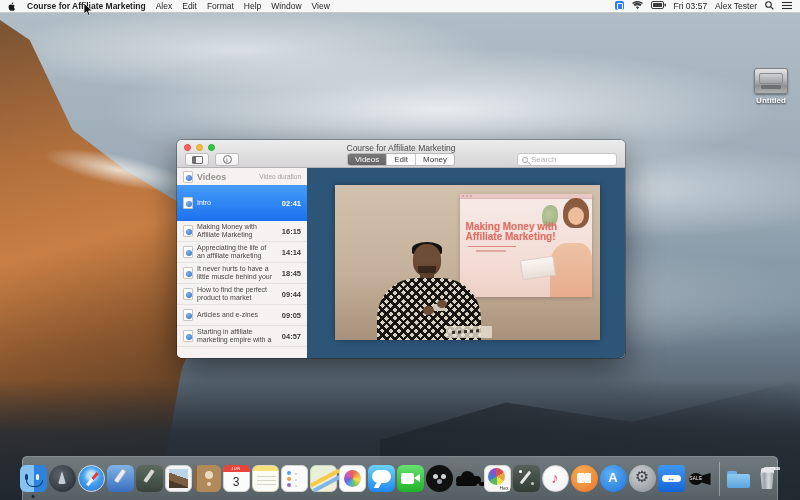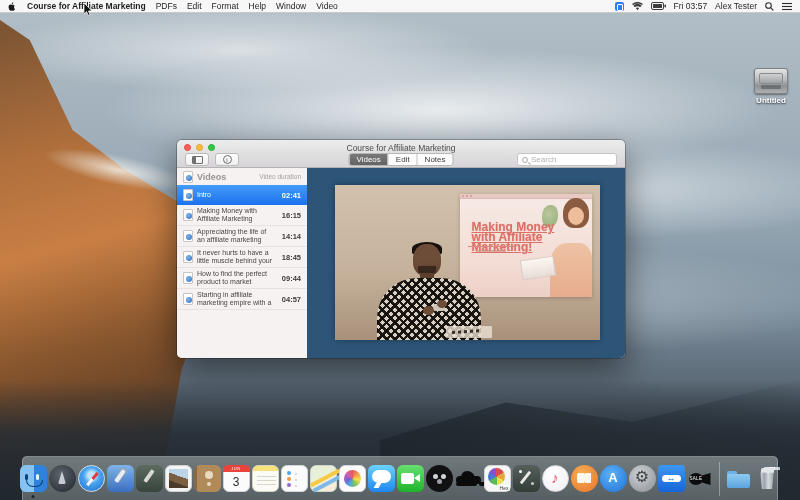--- a/index.html
+++ b/index.html
@@ -26,21 +26,21 @@
       background:linear-gradient(200deg, rgba(42,52,60,0) 10%, rgba(34,42,49,.8) 60%, #1d242b 100%);
       clip-path:polygon(0 60%, 30% 35%, 60% 48%, 100% 20%, 100% 100%, 0 100%); }
 
   
   .menubar { position:absolute; left:0; top:0; width:800px; height:13px; background:#f7f7f7;
       border-bottom:1px solid #c9c9c9; display:flex; align-items:center; font-size:8.5px; color:#1f1f1f; z-index:50; }
   .menubar .left { display:flex; align-items:center; gap:10px; padding-left:8px; }
   .menubar .apple { width:9px; height:9px; position:relative; }
   .menubar .apple svg { display:block; }
   .menubar .appname { font-weight:bold; }
-  .menubar .right { margin-left:auto; display:flex; align-items:center; gap:8px; padding-right:8px; }
+  .menubar .right { margin-left:auto; display:flex; align-items:flex-start; gap:8px; padding-right:8px; }
   .mb-ic { display:inline-flex; align-items:center; }
   .tv-badge { width:9px; height:9px; border-radius:2px; background:#2e7df6; position:relative; }
   .tv-badge::after { content:""; position:absolute; left:2.5px; top:2px; width:4px; height:5px; border:1px solid #fff; border-radius:1px; }
   .menubar .time, .menubar .user { font-size:8.5px; }
 
   
   .cursor { position:absolute; left:84px; top:2px; z-index:90; }
 
   
   .dicon { position:absolute; width:54px; text-align:center; }
@@ -93,34 +93,34 @@
   .sb-head .hlabel { font-size:9px; font-weight:bold; color:#9b9591; }
   .sb-head .dur-head { margin-left:auto; font-size:6.5px; color:#a59f9b; }
   .vicon { width:10px; height:12px; background:#fff; border:1px solid #c9c5c2; border-radius:1px;
       position:relative; flex:none; }
   .vicon::after { content:""; position:absolute; left:1.5px; top:3px; width:6px; height:6px; border-radius:50%;
       background:radial-gradient(circle at 35% 35%, #7db4e8, #2a6cc4); }
   .row { display:flex; align-items:center; padding:0 6px; gap:4px; height:21px; flex:none;
       border-bottom:1px solid #e7e2df; }
   .row .rtitle { font-size:7px; line-height:8px; color:#4a4643; width:78px; max-height:16px; overflow:hidden; }
   .row .rdur { margin-left:auto; font-size:7.5px; font-weight:bold; color:#3d3a37; }
-  .row.selected { height:20px; background:linear-gradient(180deg,#449bf8,#1c72ee); border-bottom:none; }
+  .row.selected { height:36px; background:linear-gradient(180deg,#449bf8,#1c72ee); border-bottom:none; }
   .row.selected .rtitle, .row.selected .rdur { color:#fff; }
 
   
   .main { flex:1; background:#2d5578; position:relative; }
   .vframe { position:absolute; left:28px; top:17px; width:265px; height:155px; overflow:hidden;
       background:linear-gradient(180deg,#d2c1ac 0%,#c6b29c 55%,#a8917b 100%); box-shadow:0 0 6px rgba(0,0,0,.35); }
   
   .slide { position:absolute; left:47%; top:6%; width:50%; height:66%;
       background:linear-gradient(180deg,#f6eae6 0%,#f3dcd4 70%,#eccfc5 100%); box-shadow:0 1px 4px rgba(90,70,60,.35); }
   .slide .chrome { height:5px; background:#e8c8c2; border-bottom:1px solid #dcb7b0; display:flex; align-items:center; gap:2px; padding:0 2px; }
   .slide .chrome i { width:2px; height:2px; border-radius:50%; background:#c99; display:block; }
-  .slide .stitle { position:absolute; left:12px; top:28px; font-size:12px; line-height:10px; font-weight:bold;
-      color:#dd7066; text-shadow:0 0 1px rgba(221,112,102,.4); width:75%;text-decoration:underline; }
+  .slide .stitle { position:absolute; left:6px; top:28px; font-size:10px; line-height:10px; font-weight:bold;
+      color:#dd7066; text-shadow:0 0 1px rgba(221,112,102,.4); width:75%; }
   .slide .srule { position:absolute; left:8px; top:52px; width:48px; height:1px; background:#d98a80; }
   .slide .scap { position:absolute; left:16px; top:56px; width:30px; height:2px; background:#cf9288; opacity:.7; }
   .slide .plant { position:absolute; right:26%; top:10%; width:16px; height:22px; border-radius:50% 40% 50% 40%;
       background:radial-gradient(circle at 40% 40%, #a9c188, #7f9e62); opacity:.8; }
   .slide .whair { position:absolute; right:2%; top:4%; width:26px; height:30px; border-radius:50% 50% 40% 40%;
       background:#8a5b3e; }
   .slide .wface { position:absolute; right:6%; top:12%; width:16px; height:18px; border-radius:50%;
       background:#edbd9c; }
   .slide .wbody { position:absolute; right:0; bottom:0; width:42px; height:52%; border-radius:40% 30% 0 0;
       background:linear-gradient(180deg,#eec2a4,#e6ac8d); }
@@ -254,26 +254,26 @@
   </div>
 
   <div class="menubar">
     <div class="left">
       <span class="apple">
         <svg width="9" height="10" viewBox="0 0 9 10">
             <path d="M6.2 0.3c-.5 0-1.1.3-1.4.8-.3.4-.5 1-.4 1.5.5 0 1.1-.3 1.4-.7.3-.4.5-1 .4-1.6zM6.4 2.8c-.8 0-1.4.5-1.8.5-.4 0-1-.5-1.6-.5C2.2 2.8 1.4 3.3 1 4.2.2 5.9 1 8.3 1.8 9.3c.4.5.8 1 1.4 1 .5 0 .8-.4 1.5-.4s.9.4 1.5.4c.6 0 1-.5 1.4-1 .4-.6.6-1.1.6-1.2 0 0-1.2-.5-1.2-1.8 0-1.1.9-1.7 1-1.7-.6-.8-1.4-.8-1.6-.8z" fill="#1a1a1a" transform="scale(0.85)"></path>
           </svg>
       </span>
       <span class="appname">Course for Affiliate Marketing</span>
-      <span>PDFs</span>
+      <span>Alex</span>
       <span>Edit</span>
       <span>Format</span>
       <span>Help</span>
       <span>Window</span>
-      <span>Video</span>
+      <span>View</span>
     </div>
     <div class="right">
       <span class="mb-ic">
           <span class="tv-badge"></span>
         </span>
       <span class="mb-ic">
         <svg width="11" height="9" viewBox="0 0 11 9">
             <path d="M5.5 8.2 7.2 6.1a2.7 2.7 0 0 0-3.4 0zM5.5 4.3c1 0 2 .35 2.7 1l1.4-1.7a6.3 6.3 0 0 0-8.2 0l1.4 1.7a4.2 4.2 0 0 1 2.7-1zM5.5 1.5c1.7 0 3.3.6 4.5 1.6L11 2A8.4 8.4 0 0 0 0 2l1 1.1a6.9 6.9 0 0 1 4.5-1.6z" fill="#3c3c3c"></path>
           </svg>
       </span>
@@ -327,21 +327,21 @@
       <div class="tb-btn btn-sidebar">
         <span class="sb-glyph"></span>
       </div>
       <div class="tb-btn btn-info">
         <span class="i-glyph">i</span>
       </div>
 
       <div class="segctl">
         <div class="seg active">Videos</div>
         <div class="seg">Edit</div>
-        <div class="seg">Notes</div>
+        <div class="seg">Money</div>
       </div>
 
       <div class="searchfield">
         <span class="mag"></span>
         <input type="text" placeholder="Search" style="">
       </div>
     </div>
 
     <div class="content">
 
@@ -369,20 +369,25 @@
         </div>
         <div class="row">
           <span class="vicon"></span>
           <span class="rtitle">It never hurts to have a little muscle behind your</span>
           <span class="rdur">18:45</span>
         </div>
         <div class="row">
           <span class="vicon"></span>
           <span class="rtitle">How to find the perfect product to market</span>
           <span class="rdur">09:44</span>
+        </div>
+        <div class="row">
+          <span class="vicon"></span>
+          <span class="rtitle">Articles and e-zines</span>
+          <span class="rdur">09:05</span>
         </div>
         <div class="row">
           <span class="vicon"></span>
           <span class="rtitle">Starting in affiliate marketing empire with a</span>
           <span class="rdur">04:57</span>
         </div>
       </div>
 
       <div class="main">
         <div class="vframe">

